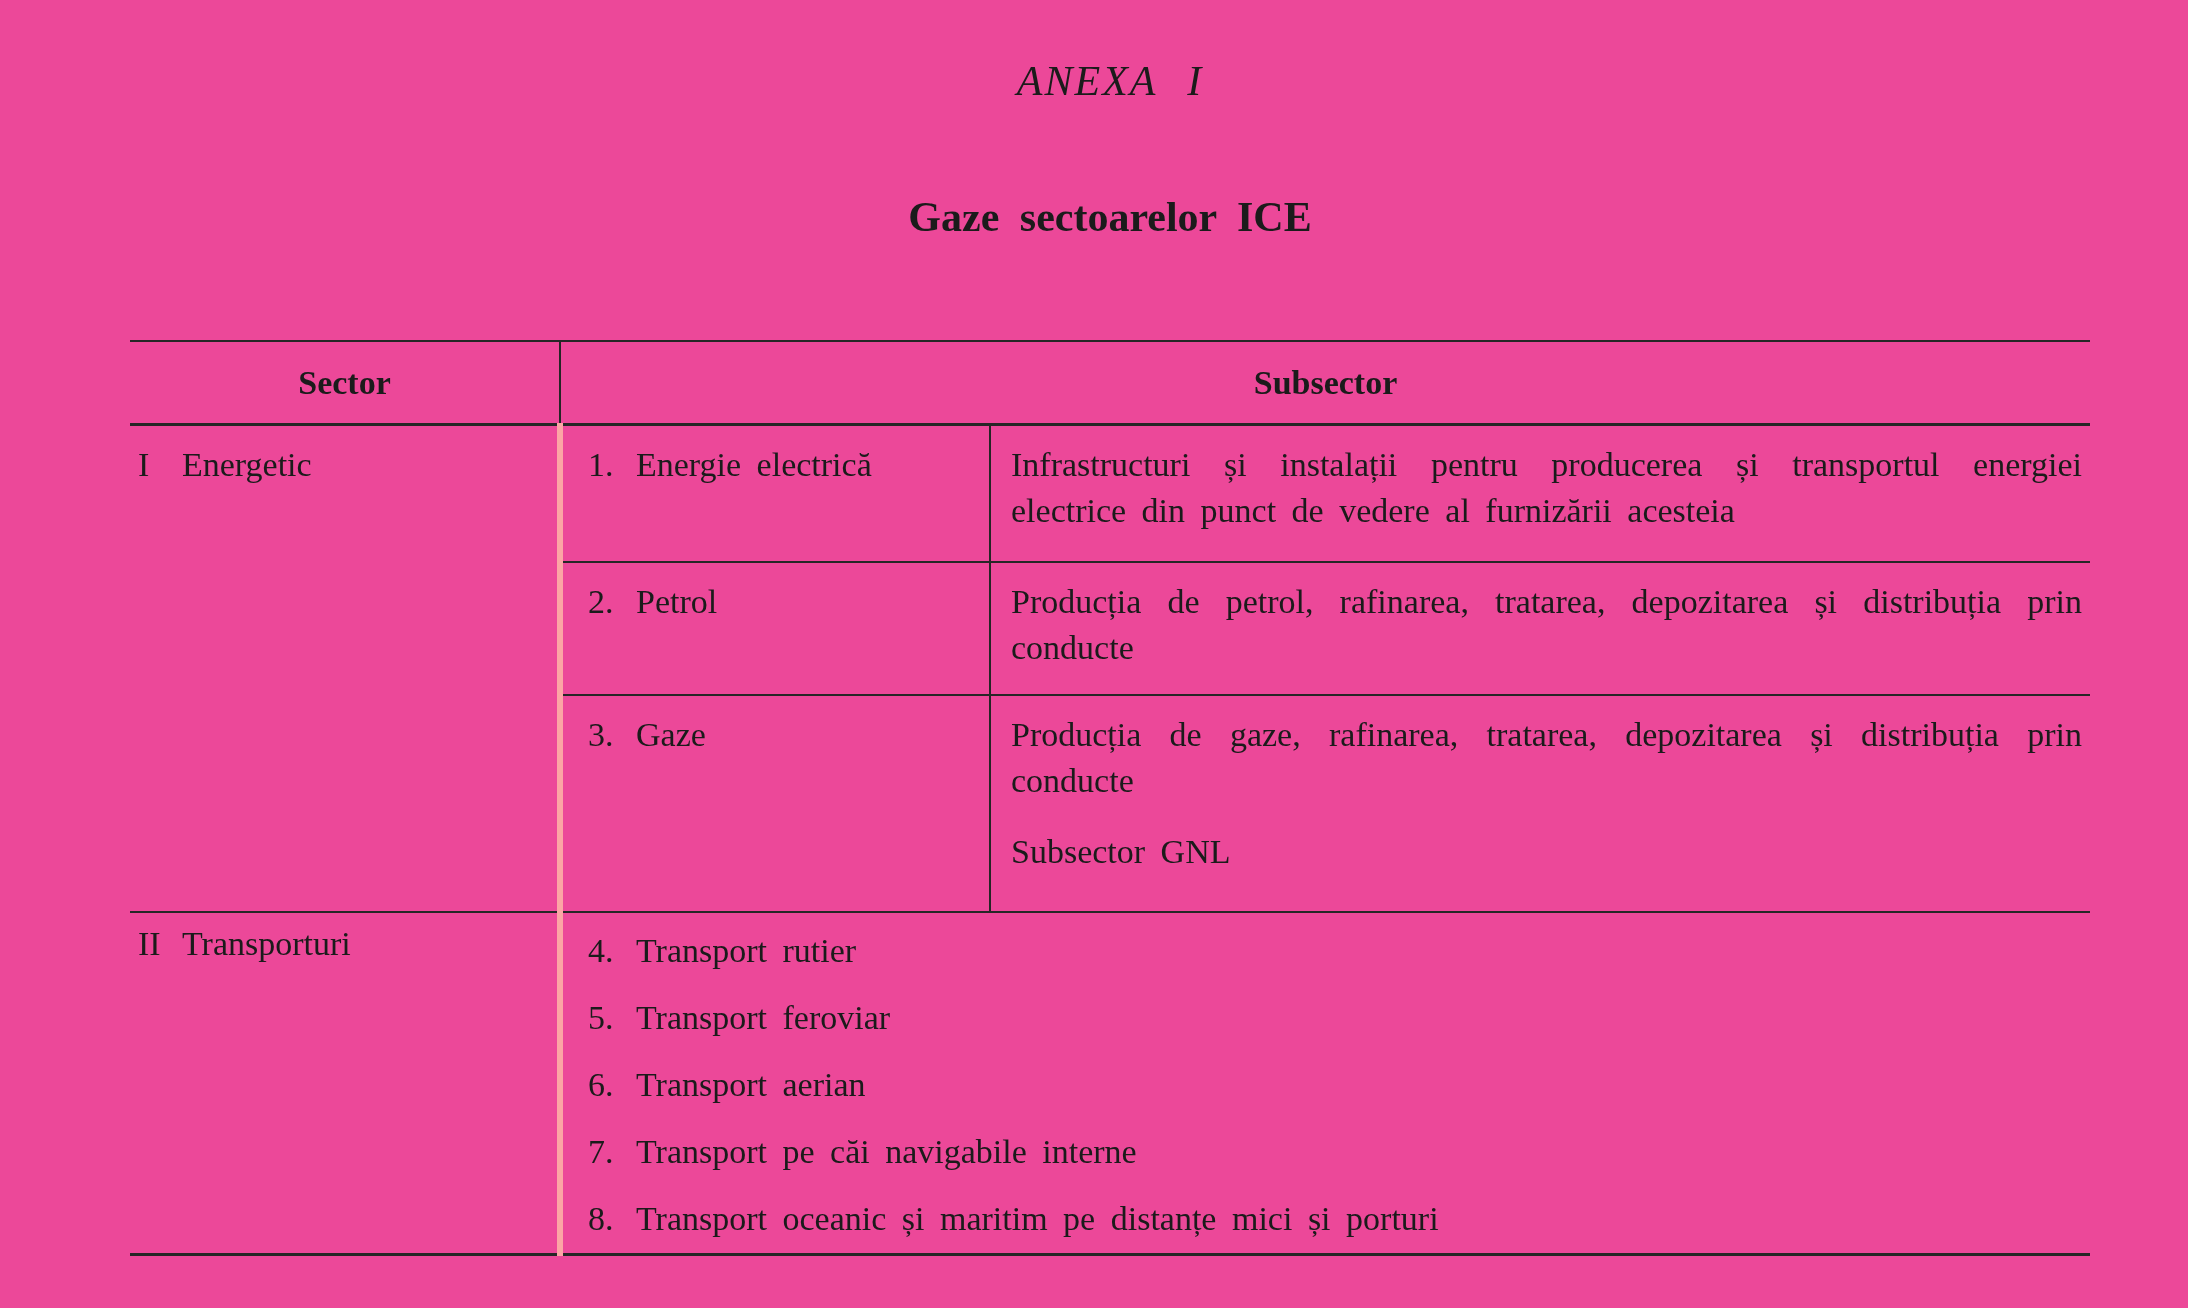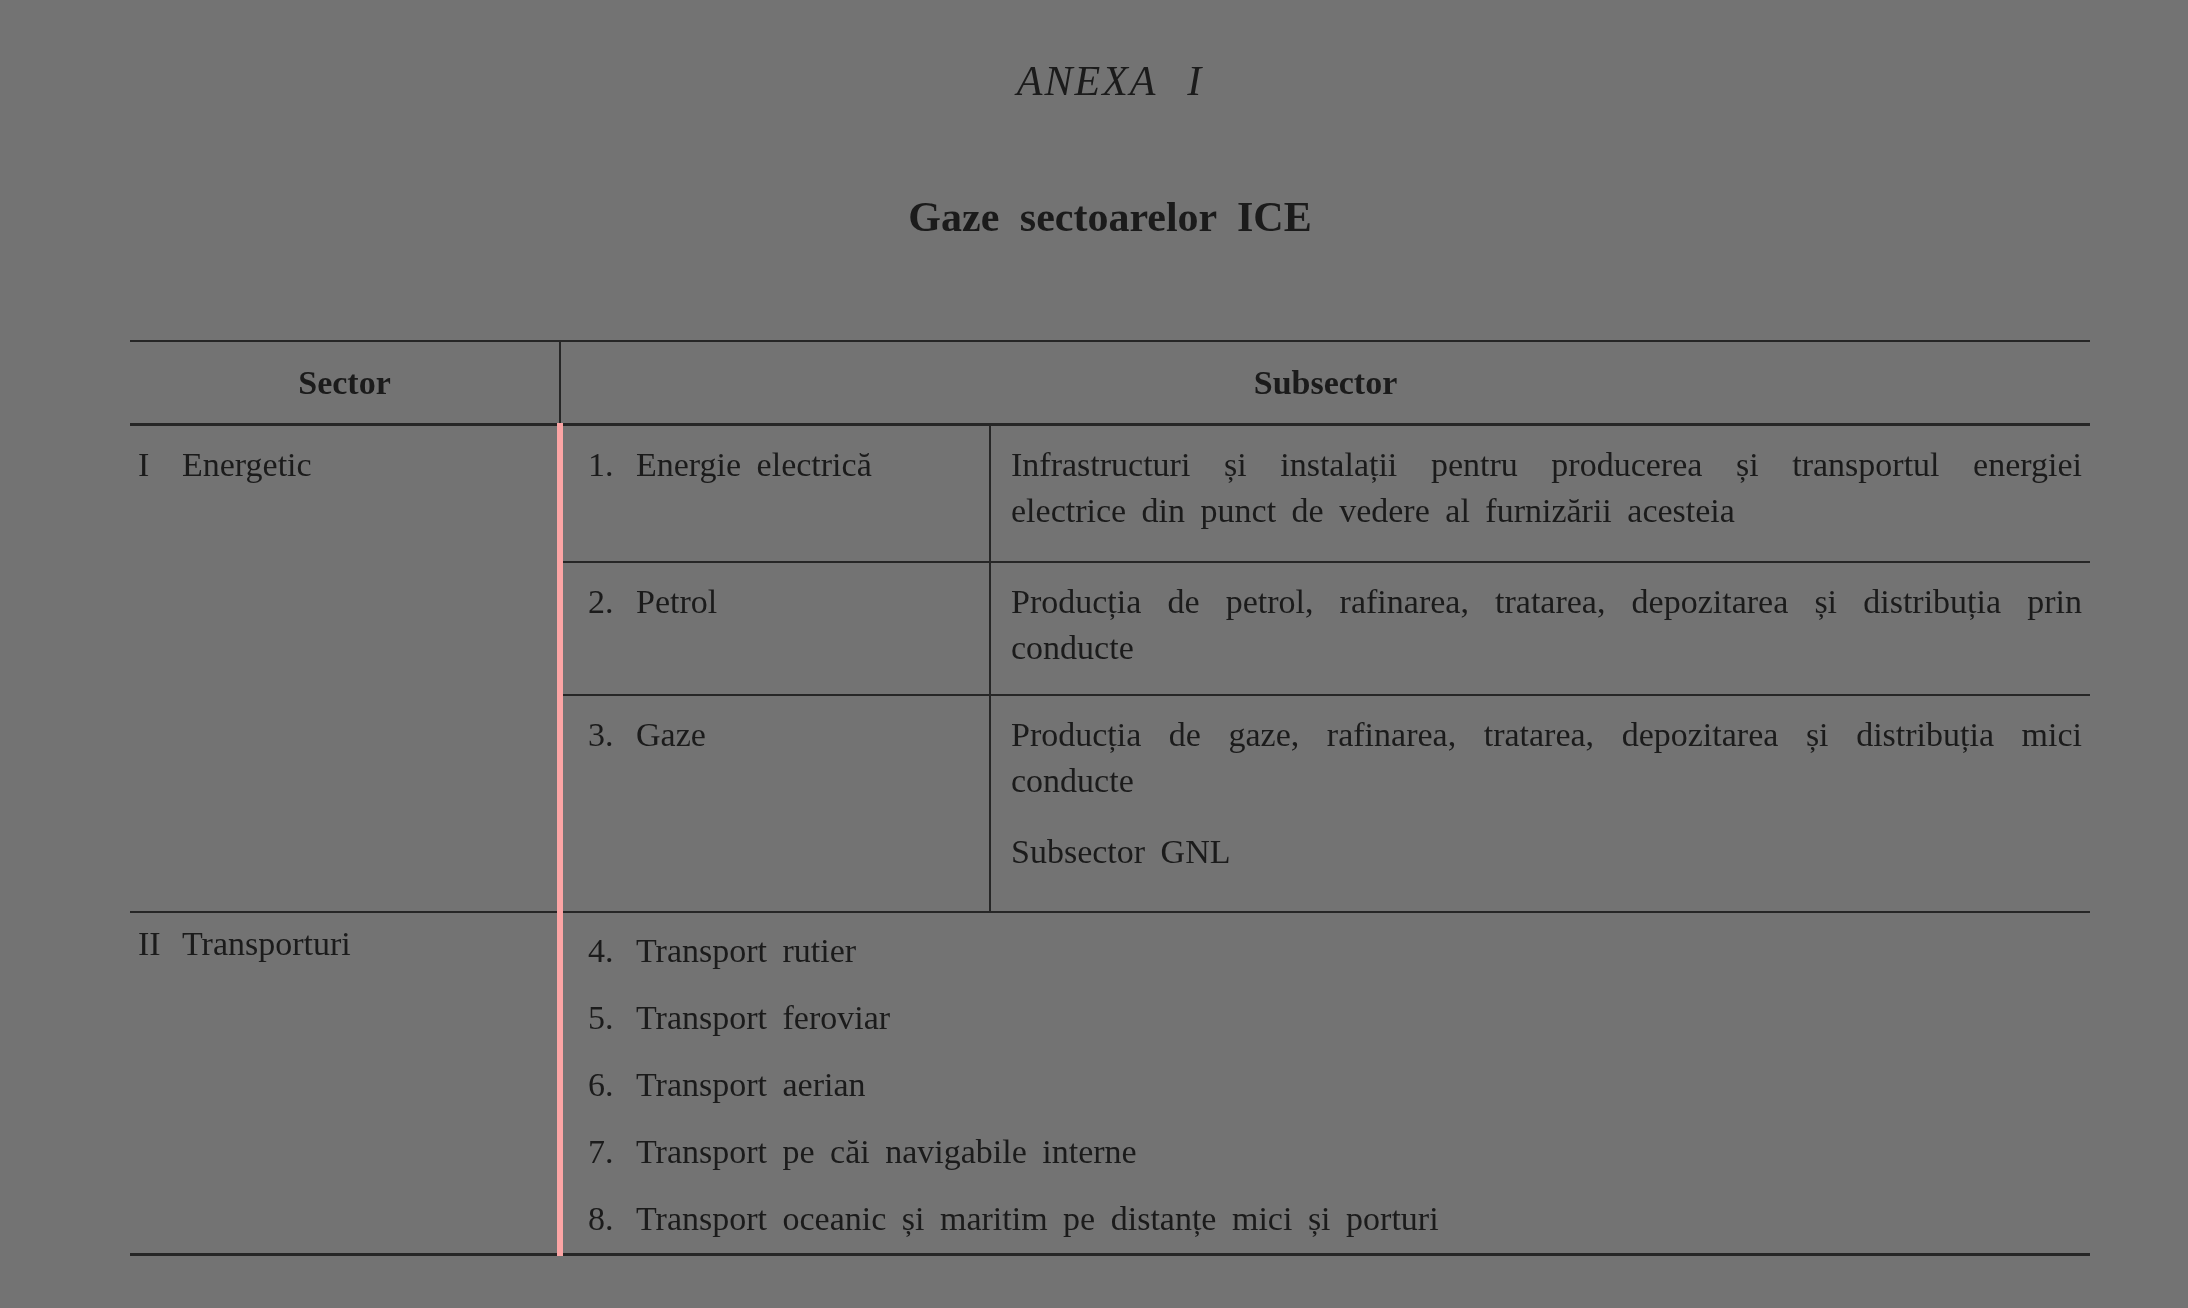--- a/index.html
+++ b/index.html
@@ -4,21 +4,21 @@
 <style>
   html, body {
     margin: 0;
     padding: 0;
     background: #ffffff;
   }
   .page {
     position: relative;
     width: 2188px;
     height: 1308px;
-    background: #737373;
+    background: #ec4899;
     overflow: hidden;
     font-family: "Liberation Serif", "DejaVu Serif", serif;
     color: #1b1b1b;
   }
   .annex-title {
     position: absolute;
     top: 60px;
     left: 130px;
     width: 1960px;
     text-align: center;
@@ -149,21 +149,21 @@
         <td class="desc">
           <p>Producția de petrol, rafinarea, tratarea, depozitarea și distribuția prin conducte</p>
         </td>
       </tr>
 
       <tr class="row-sub-3">
         <td class="sub-name">
           <span class="num">3.</span><span>Gaze</span>
         </td>
         <td class="desc">
-          <p>Producția de gaze, rafinarea, tratarea, depozitarea și distribuția mici conducte</p>
+          <p>Producția de gaze, rafinarea, tratarea, depozitarea și distribuția prin conducte</p>
           <p>Subsector GNL</p>
         </td>
       </tr>
 
       <tr class="row-section-2">
         <td class="sector-cell sector-cell-2">
           <span class="numeral">II</span><span>Transporturi</span>
         </td>
         <td colspan="2" class="list-cell">
           <div class="list-item">

